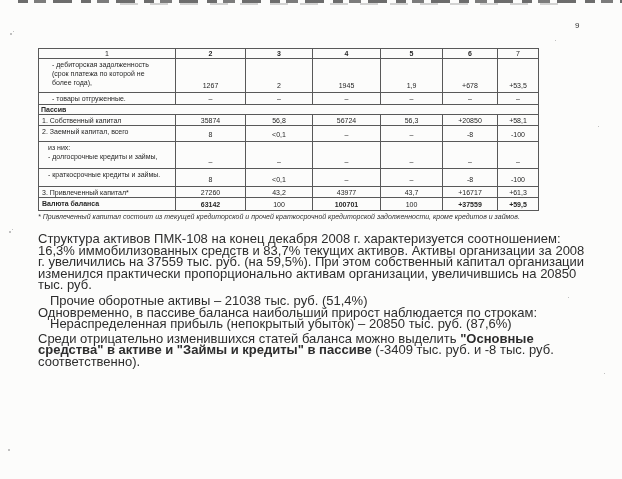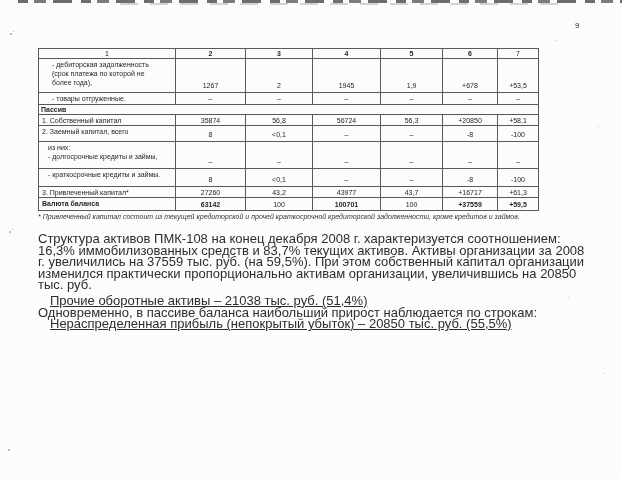--- a/index.html
+++ b/index.html
@@ -59,21 +59,21 @@
     font-size:7px;font-style:italic;color:#333;
   }
   .body-text{
     position:absolute;left:38px;top:233px;width:552px;
     font-size:13px;line-height:11.6px;color:#2d2d2d;
   }
   .body-text p{margin:0;}
   .mb1{margin-bottom:4px !important;}
   .mb2{margin-bottom:2px !important;}
   .mt1{margin-top:3px !important;}
-  .indent{margin-left:12px !important;text-decoration:underline;}
+  .indent{margin-left:12px !important;}
 </style>
 </head>
 <body>
 
 <div class="page">
 
   <div class="top-artifact"></div>
   <div class="top-artifact2"></div>
 
   <div class="speck" style="left:10px;top:33px;"></div>
@@ -202,16 +202,17 @@
     </tr>
   </tbody>
     </table>
 
   <div class="footnote">* Привлеченный капитал состоит из текущей кредиторской и прочей краткосрочной кредиторской задолженности, кроме кредитов и займов.</div>
 
   <div class="body-text">
     <p class="mb1">Структура активов ПМК-108 на конец декабря 2008 г. характеризуется соотношением: 16,3% иммобилизованных средств и 83,7% текущих активов. Активы организации за 2008 г. увеличились на 37559 тыс. руб. (на 59,5%). При этом собственный капитал организации изменился практически пропорционально активам организации, увеличившись на 20850 тыс. руб.</p>
     <p class="indent">Прочие оборотные активы – 21038 тыс. руб. (51,4%)</p>
     <p>Одновременно, в пассиве баланса наибольший прирост наблюдается по строкам:</p>
-    <p class="indent">Нераспределенная прибыль (непокрытый убыток) – 20850 тыс. руб. (55,5%)</p>
+    <p class="indent">Нераспределенная прибыль (непокрытый убыток) – 20850 тыс. руб. (87,6%)</p>
+    <p class="mt1"><span>Среди отрицательно изменившихся статей баланса можно выделить </span><span class="b">"Основные средства" в активе и "Займы и кредиты" в пассиве</span><span> (-3409 тыс. руб. и -8 тыс. руб. соответственно).</span></p>
   </div>
 
 </div>
 
 </body></html>

